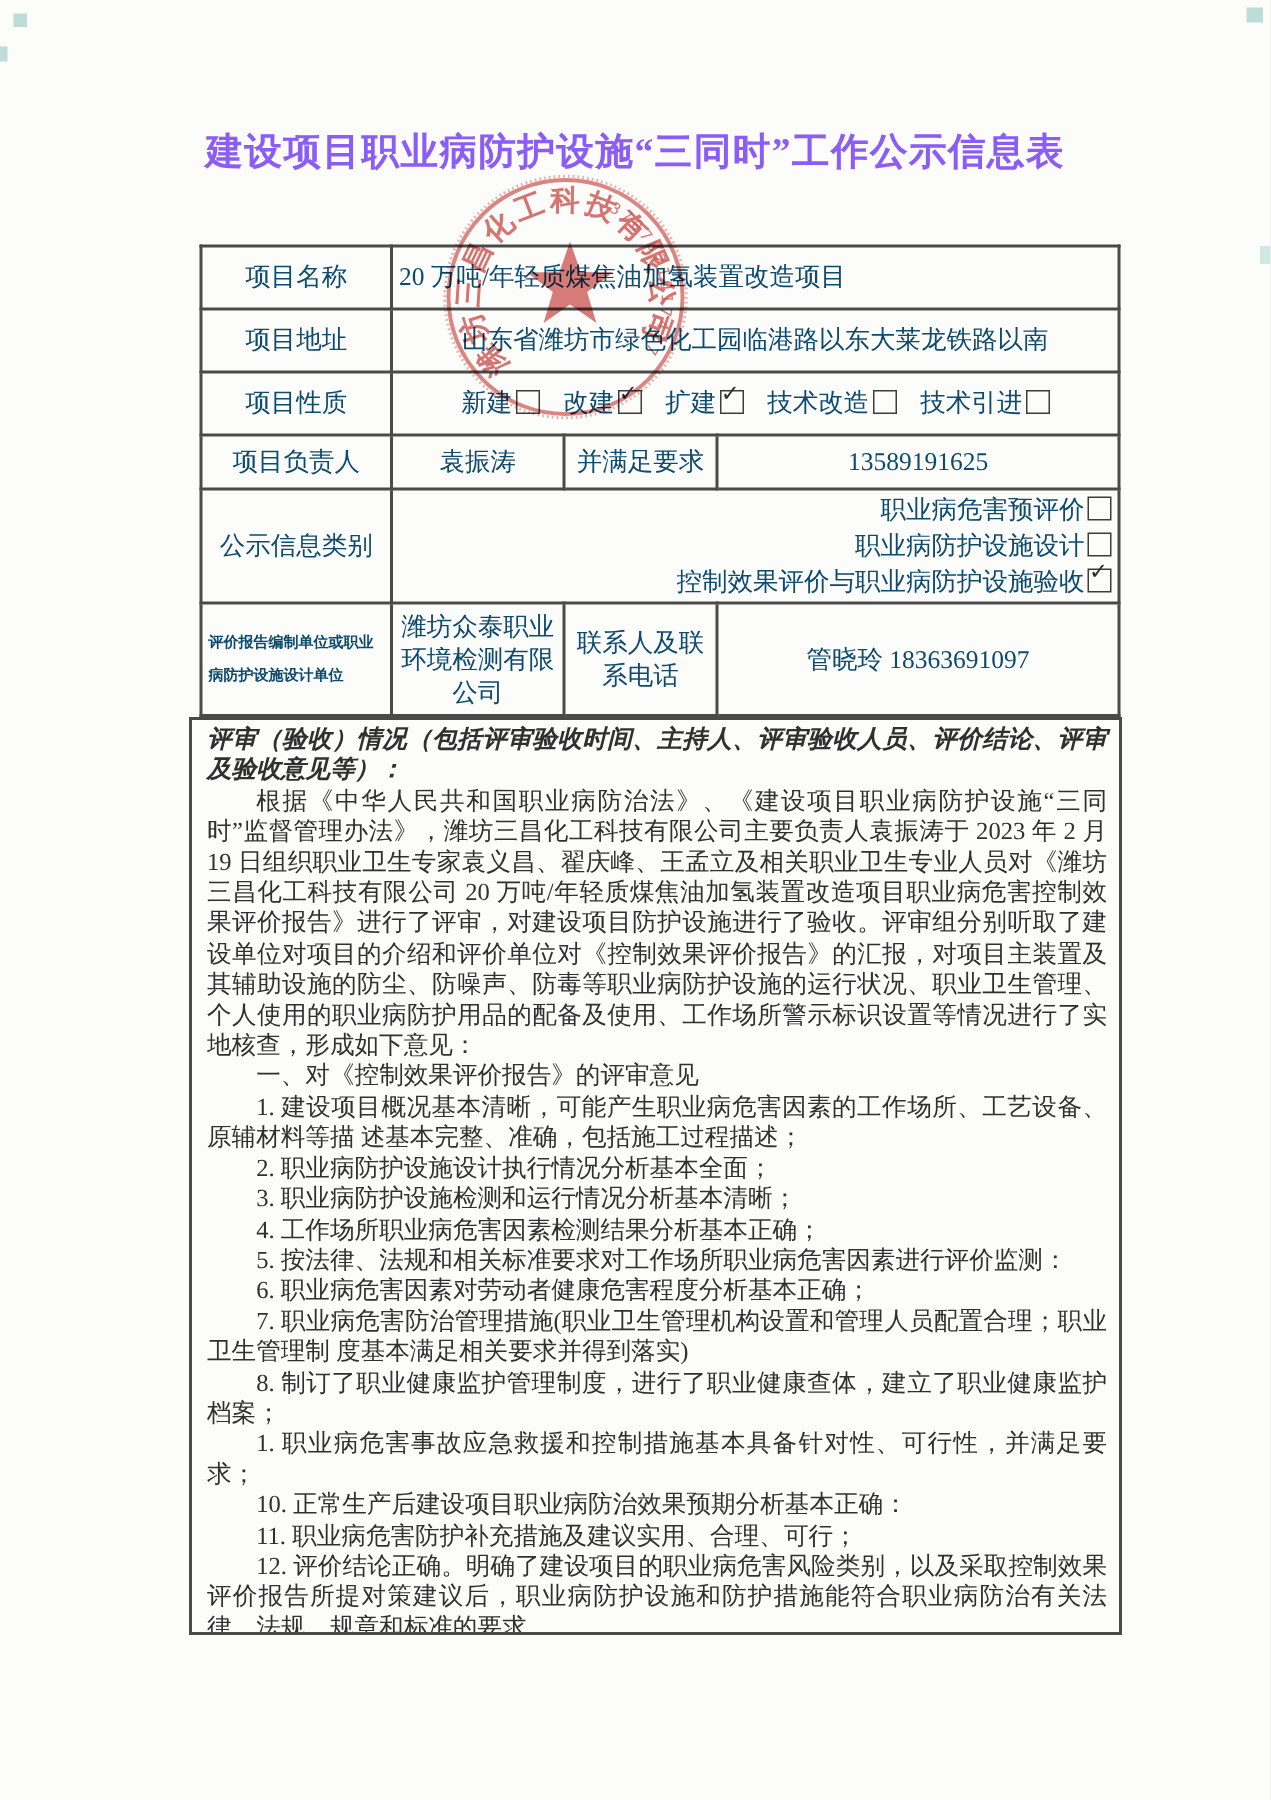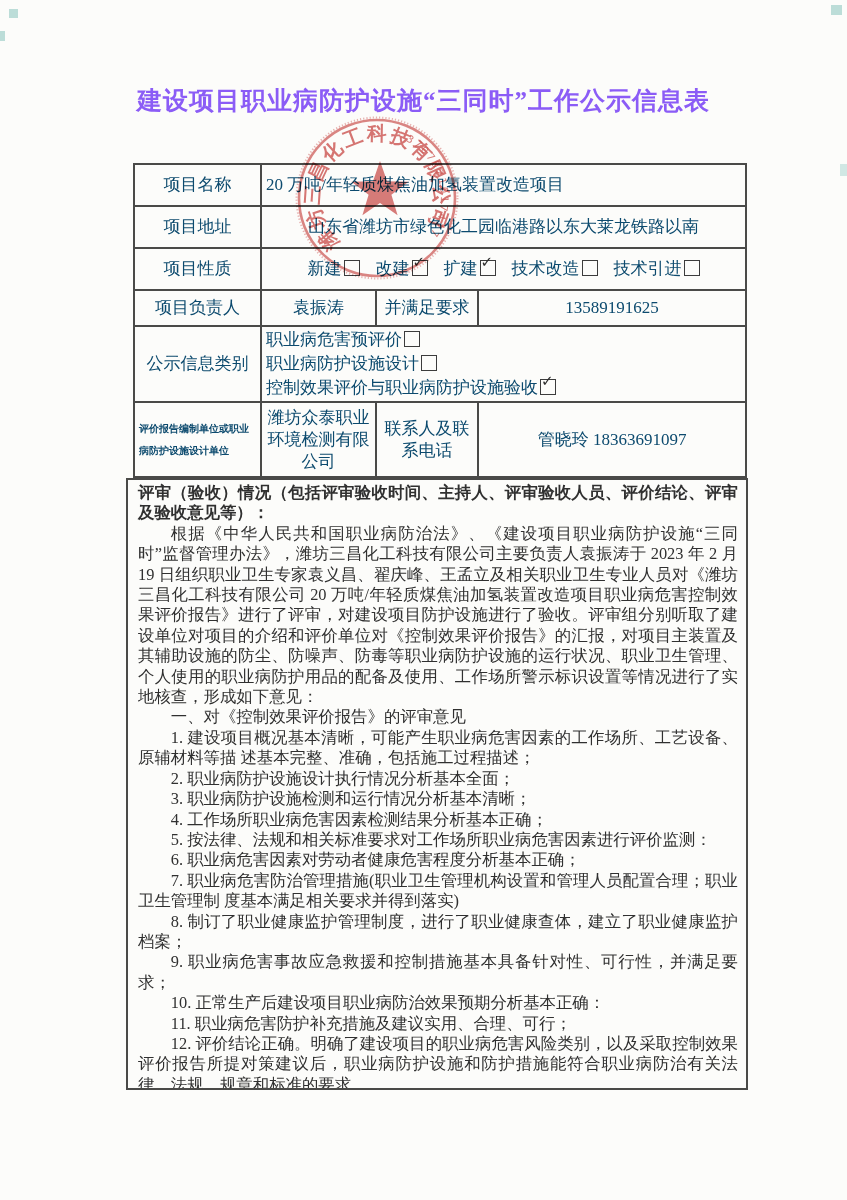--- a/index.html
+++ b/index.html
@@ -34,34 +34,34 @@
     display:inline-block; width:14px; height:14px;
     border:1.7px solid #3c3c3c; vertical-align:-2px;
     position:relative; margin-left:2px; background:transparent;
   }
   .cb.checked::after{
     content:"✓";
     position:absolute; left:0px; top:-6px;
     font-family:"DejaVu Sans",sans-serif;
     font-size:15px; font-weight:700; color:#2e2e2e; line-height:1;
   }
-  .opt{ white-space:nowrap; }
+  .opt{ white-space:nowrap;text-align:right; }
   .opts-inline .opt{ margin:0 8px; }
   .opts-block{ text-align:left; padding-left:5px; }
   .opts-block .opt{ display:block; line-height:24px; }
   
   .review-box{
     position:absolute; left:126px; top:478px; width:622px; height:612px;
     border:2px solid #4a4a48; box-sizing:border-box;
     padding:3px 8px 0 10px; overflow:hidden;
     font-size:16.4px; line-height:20.4px; text-align:justify;
     color:#303030;
   }
   .review-box p{ margin:0; }
-  .rv-head{ font-weight:700; }
+  .rv-head{ font-weight:700;font-style:italic; }
   .rv-para, .rv-item, .rv-sec{ text-indent:2em; }
   .rv-sec{ font-weight:400; }
   
   .stamp{
     position:absolute; left:277px; top:96px; width:200px; height:200px;
     mix-blend-mode:multiply; pointer-events:none; opacity:0.88;
   }
   
   .artifact{ position:absolute; background:rgba(40,150,140,0.30); }
   .a1{ left:9px;  top:9px;   width:9px;  height:9px;  }
@@ -130,21 +130,21 @@
     <p class="rv-sec">一、对《控制效果评价报告》的评审意见</p>
     <div>
         <p class="rv-item">1. 建设项目概况基本清晰，可能产生职业病危害因素的工作场所、工艺设备、原辅材料等描 述基本完整、准确，包括施工过程描述；</p>
         <p class="rv-item">2. 职业病防护设施设计执行情况分析基本全面；</p>
         <p class="rv-item">3. 职业病防护设施检测和运行情况分析基本清晰；</p>
         <p class="rv-item">4. 工作场所职业病危害因素检测结果分析基本正确；</p>
         <p class="rv-item">5. 按法律、法规和相关标准要求对工作场所职业病危害因素进行评价监测：</p>
         <p class="rv-item">6. 职业病危害因素对劳动者健康危害程度分析基本正确；</p>
         <p class="rv-item">7. 职业病危害防治管理措施(职业卫生管理机构设置和管理人员配置合理；职业卫生管理制 度基本满足相关要求并得到落实)</p>
         <p class="rv-item">8. 制订了职业健康监护管理制度，进行了职业健康查体，建立了职业健康监护档案；</p>
-        <p class="rv-item">9. 职业病危害事故应急救援和控制措施基本具备针对性、可行性，并满足要求；</p>
+        <p class="rv-item">1. 职业病危害事故应急救援和控制措施基本具备针对性、可行性，并满足要求；</p>
         <p class="rv-item">10. 正常生产后建设项目职业病防治效果预期分析基本正确：</p>
         <p class="rv-item">11. 职业病危害防护补充措施及建议实用、合理、可行；</p>
         <p class="rv-item">12. 评价结论正确。明确了建设项目的职业病危害风险类别，以及采取控制效果评价报告所提对策建议后，职业病防护设施和防护措施能符合职业病防治有关法律、法规、规章和标准的要求。</p>
       </div>
   </div>
 
   <svg class="stamp" viewBox="0 0 200 200">
 
     <circle cx="100" cy="102" r="78" fill="none" stroke="#c8403d" stroke-width="2.6" opacity="0.72"></circle>
     <circle cx="100" cy="102" r="80.5" fill="none" stroke="#c8403d" stroke-width="2" stroke-dasharray="1.2 2" opacity="0.45"></circle>

